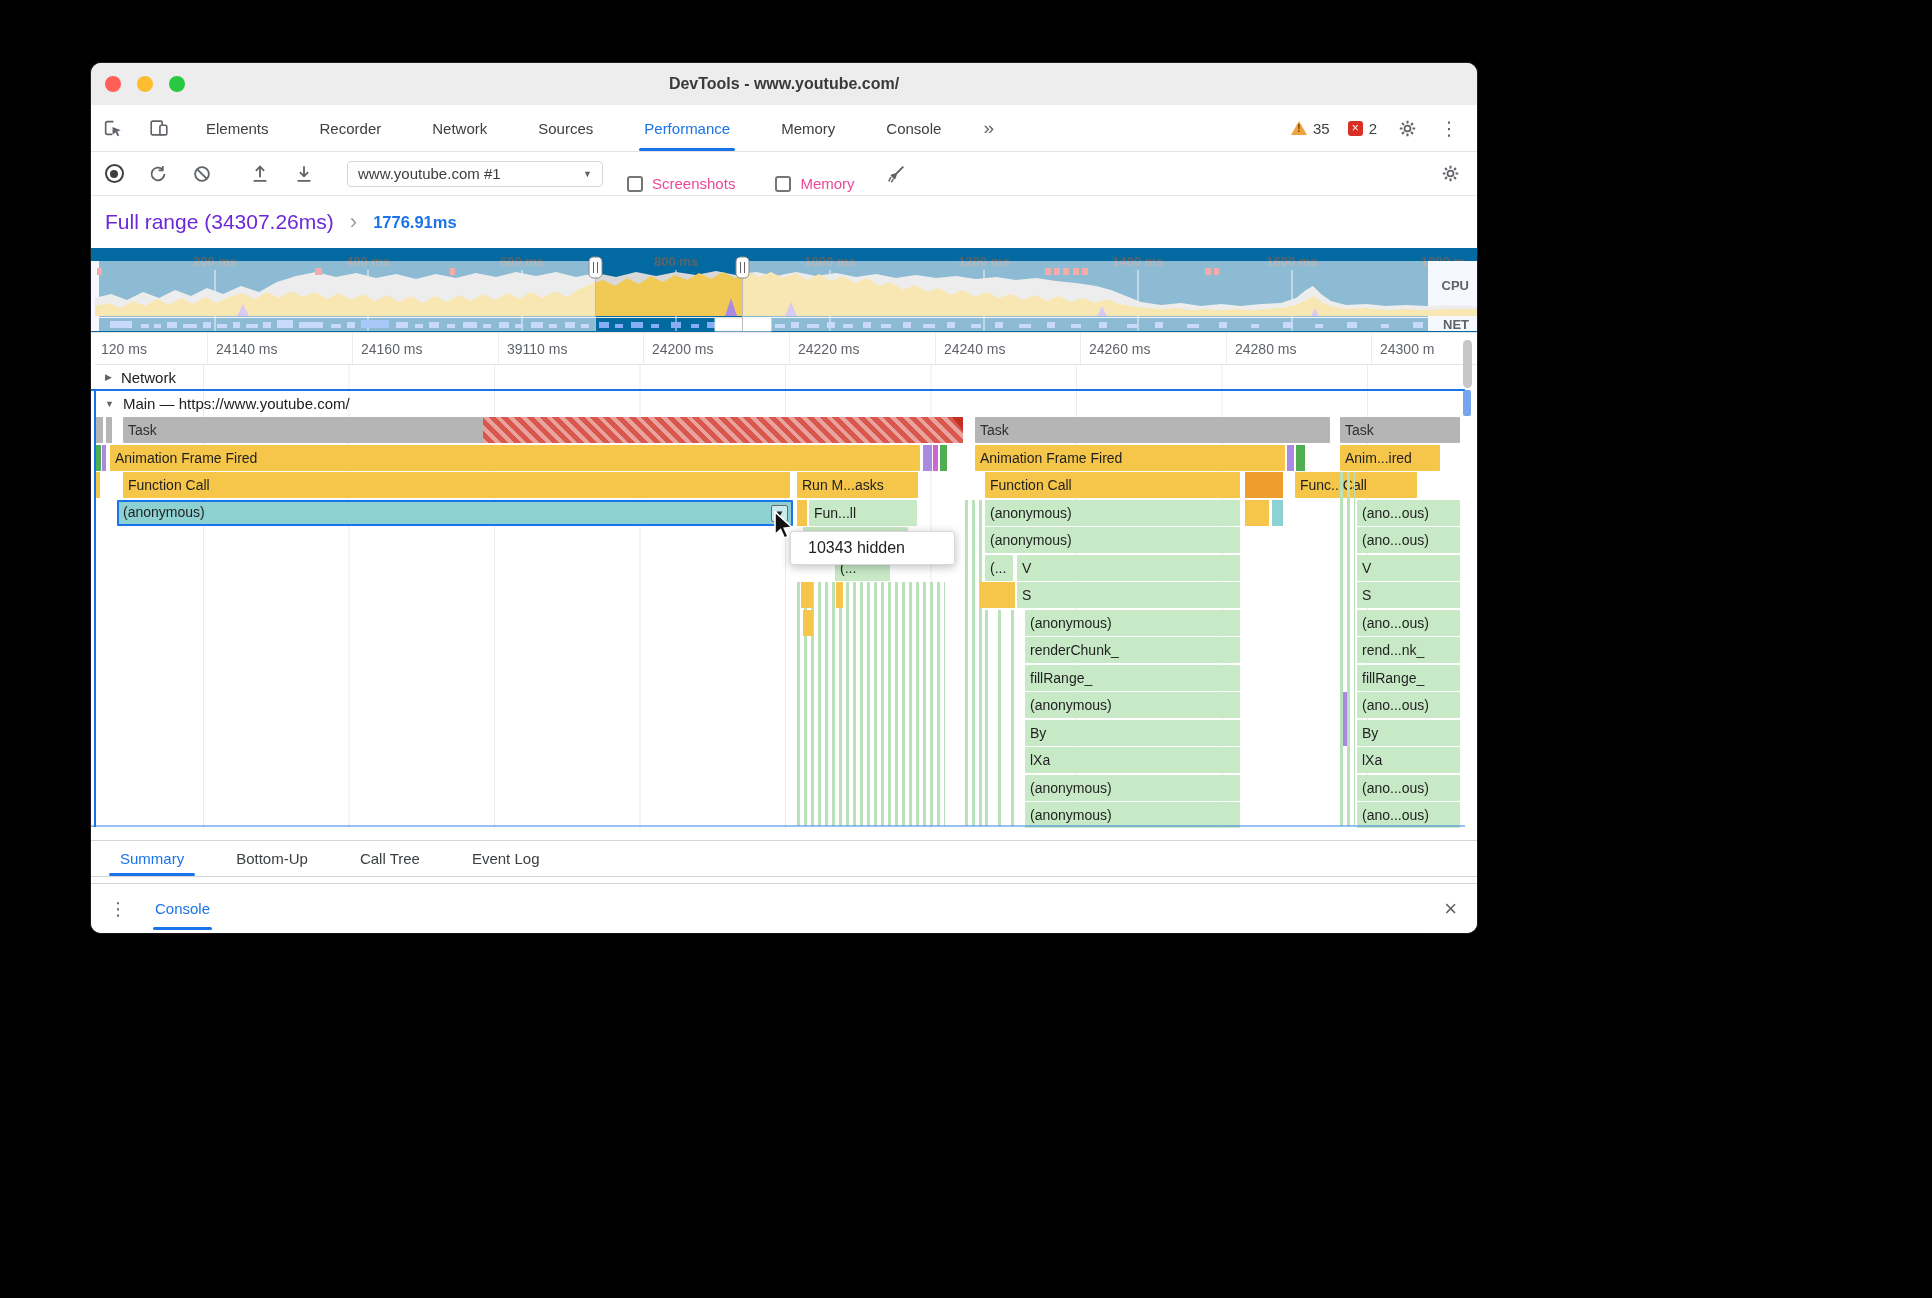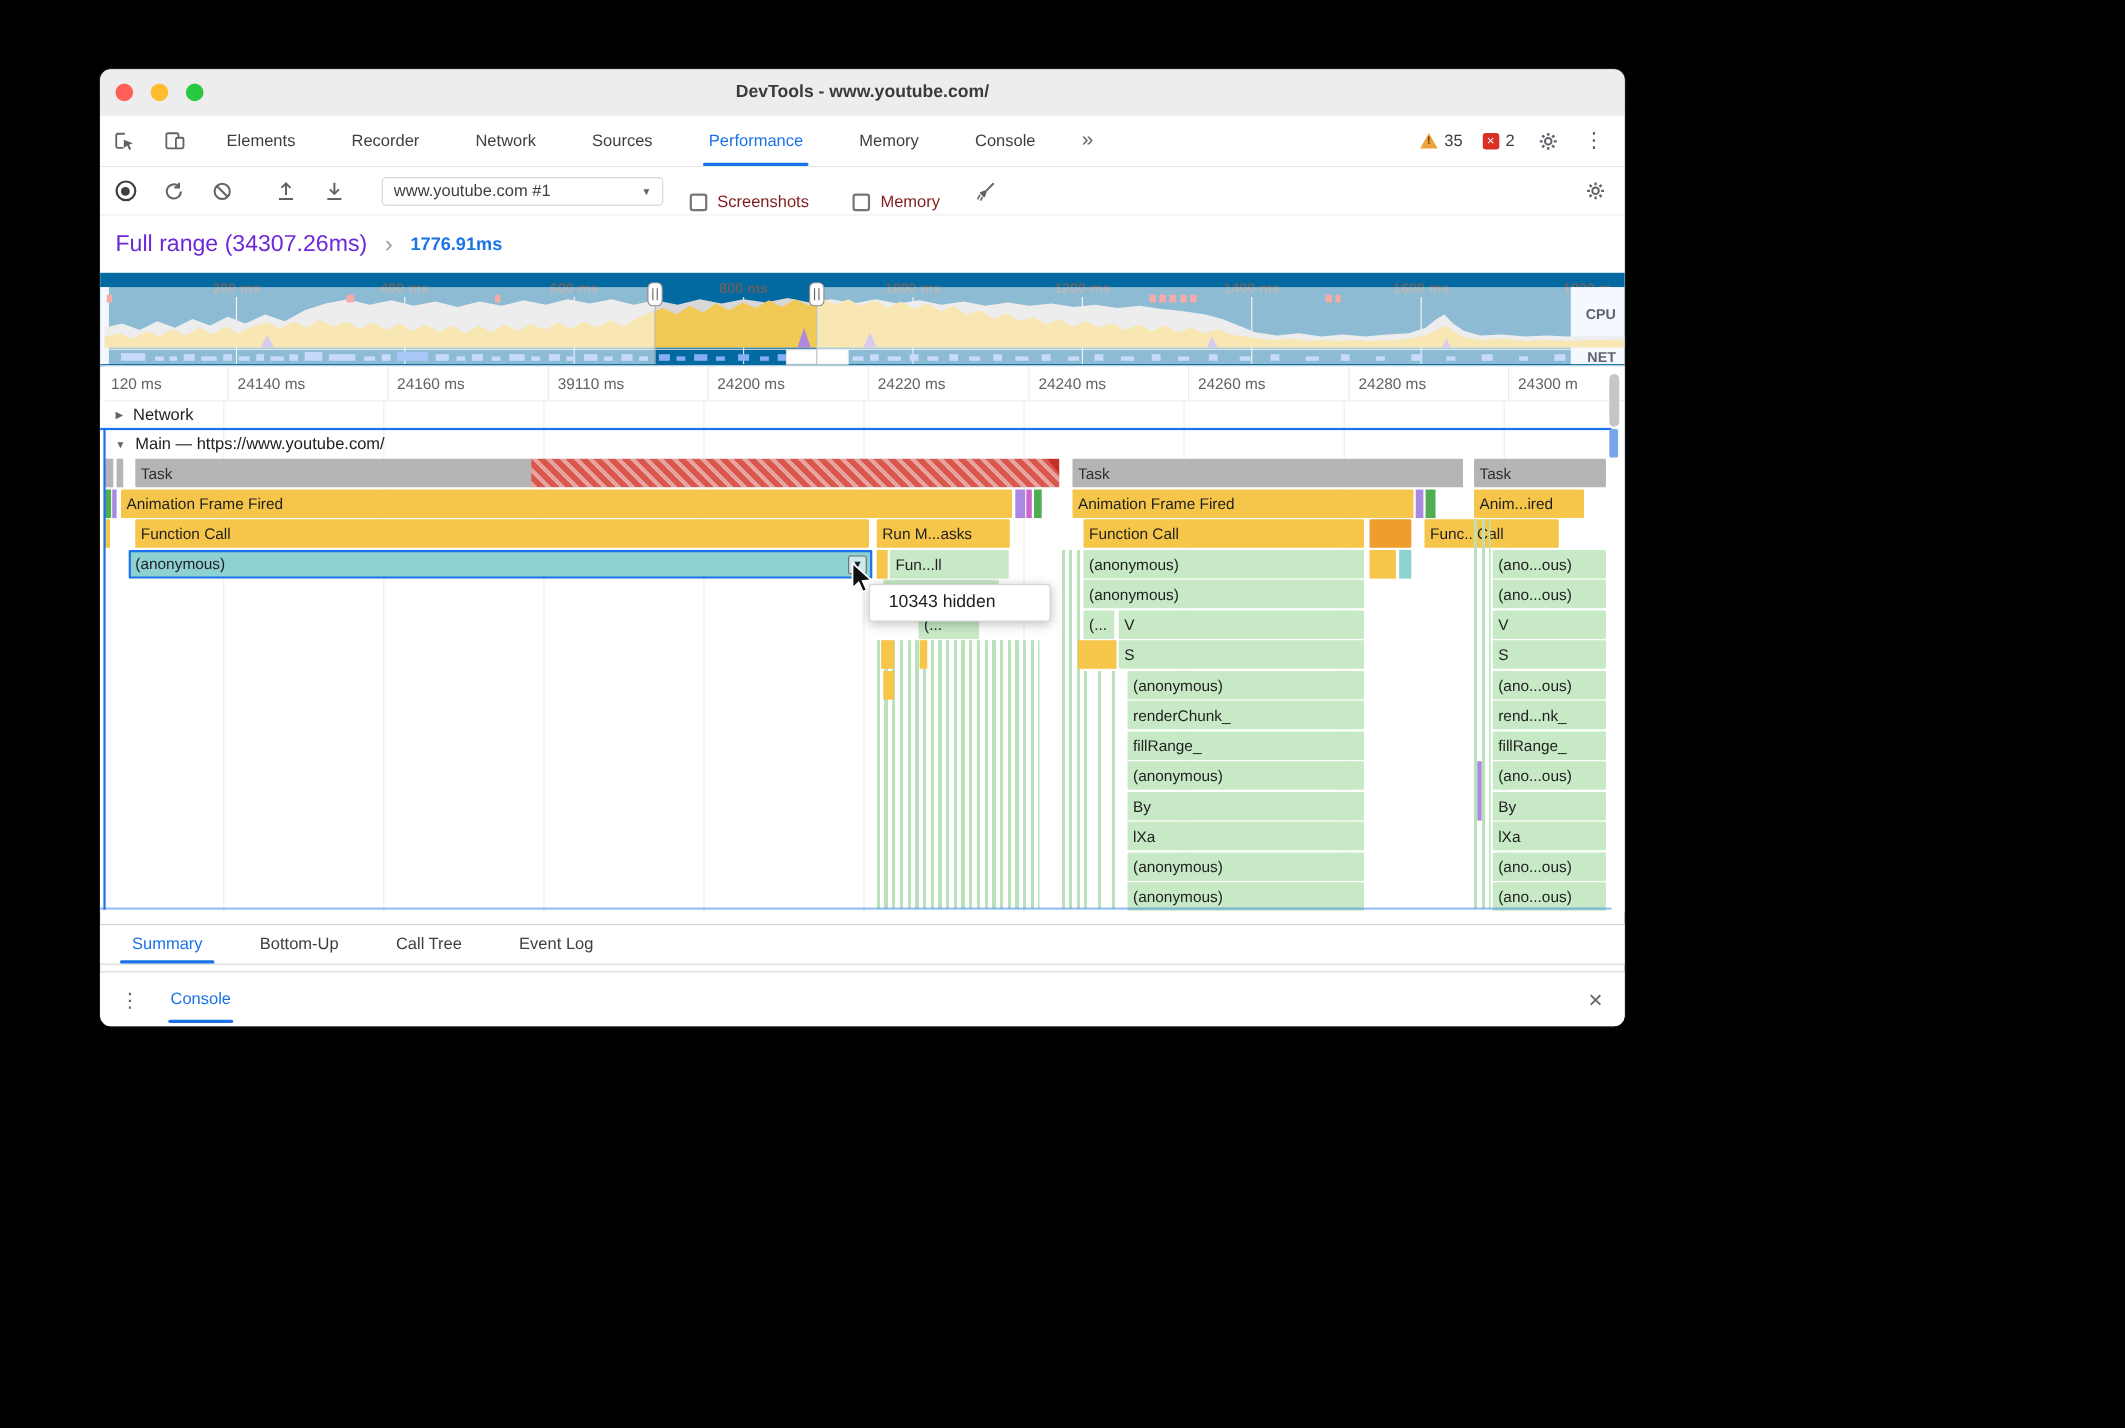--- a/index.html
+++ b/index.html
@@ -41,21 +41,21 @@
   .toolbar{position:absolute;left:0;right:0;top:89px;height:44px;background:#fff;border-bottom:1px solid #e8e8e8;
            display:flex;align-items:center;padding-left:12px;box-sizing:border-box;}
   .tool{width:22px;height:22px;display:flex;align-items:center;justify-content:center;margin-right:22px;color:#5f6368;}
   .record{width:19px;height:19px;border:2.5px solid #3f3f3f;border-radius:50%;display:flex;align-items:center;justify-content:center;box-sizing:border-box;}
   .record-dot{width:8px;height:8px;border-radius:50%;background:#3f3f3f;}
   .tool.gap{margin-left:14px;}
   .history-select{margin-left:10px;width:256px;height:26px;border:1px solid #d5d5d5;border-radius:4px;
                   display:flex;align-items:center;justify-content:space-between;padding:0 10px;box-sizing:border-box;
                   font-size:15px;color:#3c4043;}
   .sel-caret{font-size:9px;color:#5f6368;}
-  .chk{display:flex;align-items:center;gap:9px;font-size:15px;color:#7f1d1d;margin-top:20px;}
+  .chk{display:flex;align-items:center;gap:9px;font-size:15px;color:#ec4899;margin-top:20px;}
   .chk1{margin-left:24px;} .chk2{margin-left:40px;}
   .box{width:16px;height:16px;border:2px solid #757575;border-radius:3px;background:#fff;box-sizing:border-box;}
   .broom{margin-left:30px;}
   .right-gear{margin-left:auto;margin-right:16px;}
 
   
   .rangebar{position:absolute;left:0;right:0;top:133px;height:52px;background:#fff;display:flex;align-items:center;
             padding-left:14px;box-sizing:border-box;gap:10px;}
   .rangebar .full{font-size:21px;color:#6d28d9;}
   .rangebar .chev{font-size:22px;color:#9aa0a6;margin:0 6px;line-height:1;}

